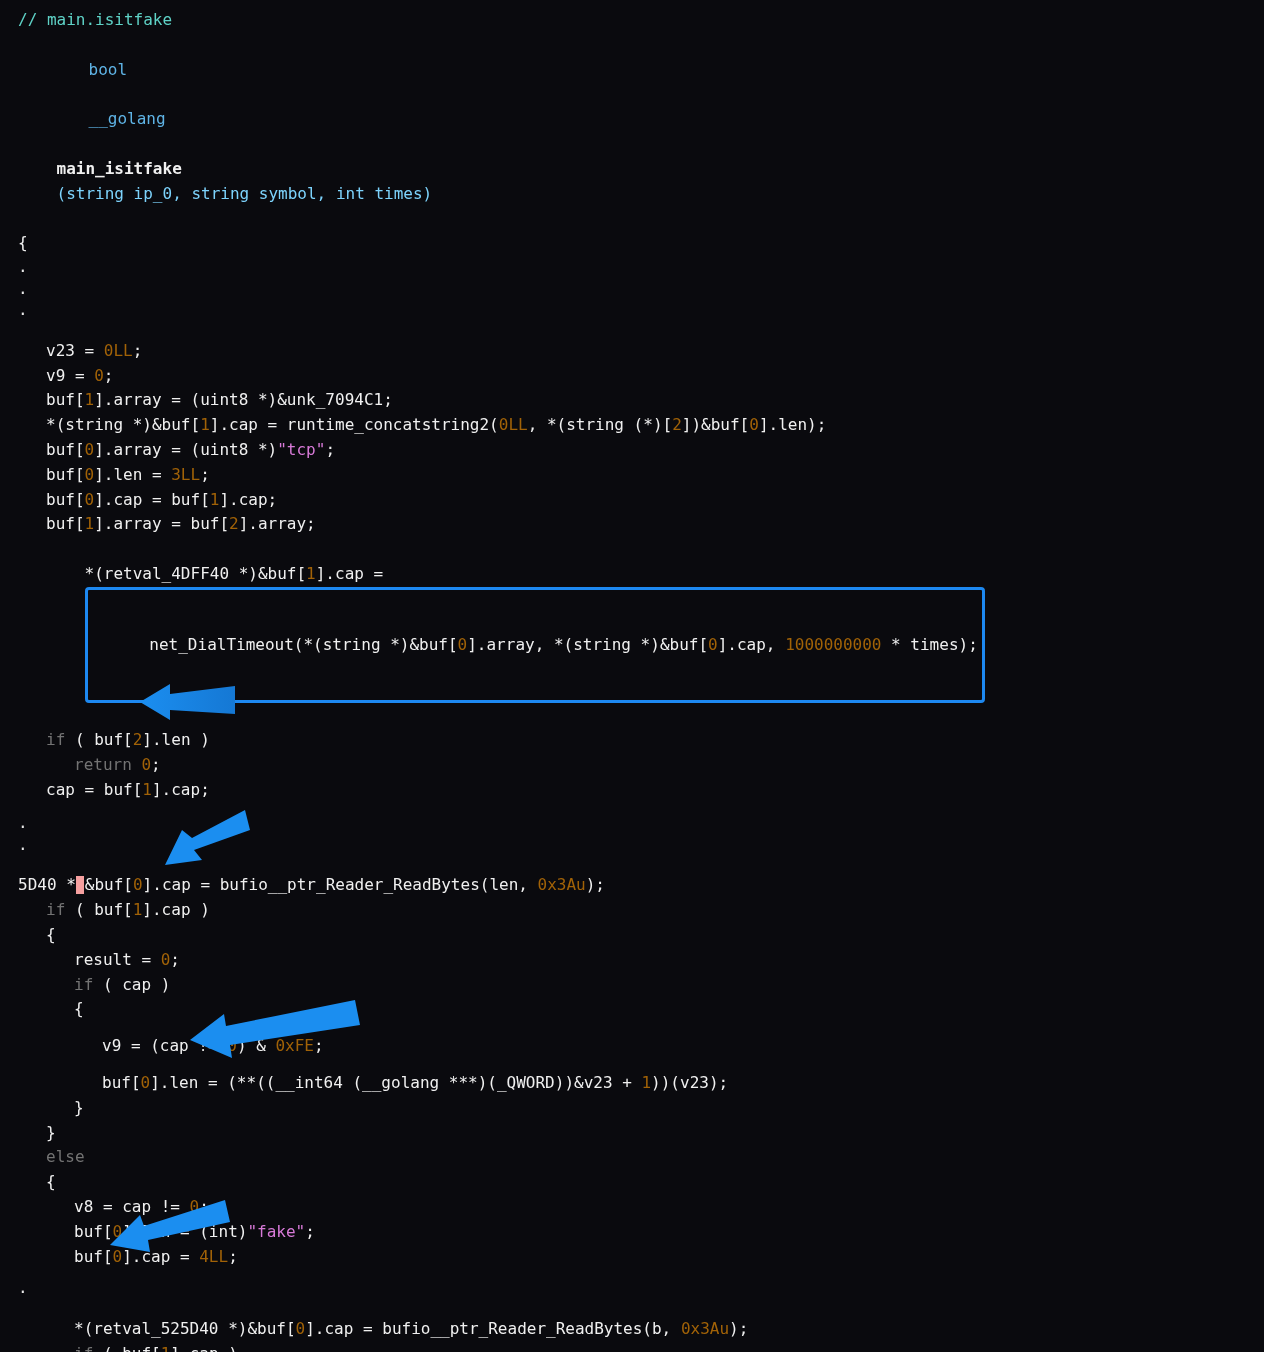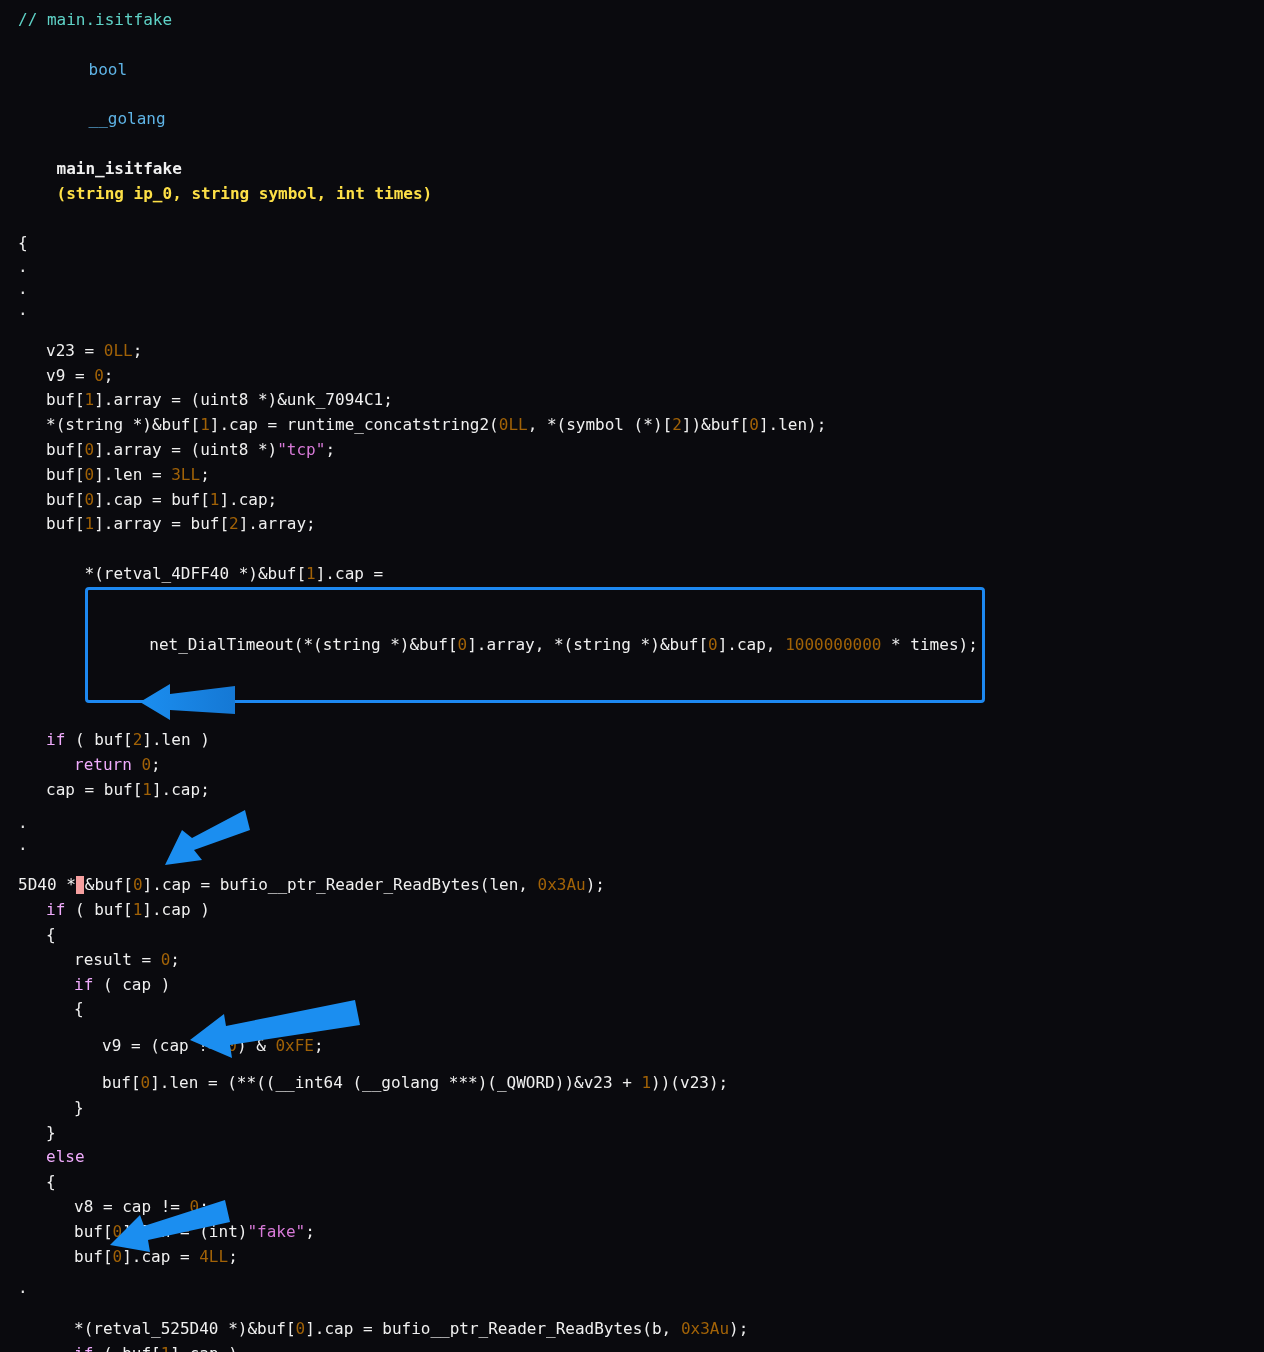--- a/index.html
+++ b/index.html
@@ -17,25 +17,25 @@
   }
   .line { white-space: pre; }
   .ind1 { padding-left: 28px; }
   .ind2 { padding-left: 56px; }
   .ind3 { padding-left: 84px; margin-top: 12px; }
   .dot-row   { color: #e8e8e8; line-height: 1.35; }
 
   
   .c-comment { color: #5fd3c7; }
   .c-type    { color: #5fb4e6; margin-left: 32px; }
-  .c-key     { color: #f0abfc; }
+  .c-key     { color: #737373; }
   .c-num     { color: #a16207; }
   .c-str     { color: #d87ad8; }
   .c-func    { color: #f0f0f0; font-weight: bold; }
-  .c-def     { color: #fde047; font-weight: bold; }
+  .c-def     { color: #7dd3fc; }
 
   .cursor {
     display: inline-block;
     background: #bfbfbf;
     width: 9px; height: 20px;
     vertical-align: text-bottom;
     margin-right: 1px;
   }
   .cursor-pink {
     display: inline-block;
@@ -77,21 +77,21 @@
   <div class="line">{</div>
 
   <div class="line dot-row">.</div>
   <div class="line dot-row">.</div>
   <div class="line dot-row">.</div>
   <div style="height:18px"></div>
 
   <div class="line ind1"><span>v23 = </span><span class="c-num">0LL</span><span>;</span></div>
   <div class="line ind1"><span>v9 = </span><span class="c-num">0</span><span>;</span></div>
   <div class="line ind1"><span>buf[</span><span class="c-num">1</span><span>].array = (uint8 *)&amp;unk_7094C1;</span></div>
-  <div class="line ind1"><span>*(string *)&amp;buf[</span><span class="c-num">1</span><span>].cap = runtime_concatstring2(</span><span class="c-num">0LL</span><span>, *(symbol (*)[</span><span class="c-num">2</span><span>])&amp;buf[</span><span class="c-num">0</span><span>].len);</span></div>
+  <div class="line ind1"><span>*(string *)&amp;buf[</span><span class="c-num">1</span><span>].cap = runtime_concatstring2(</span><span class="c-num">0LL</span><span>, *(string (*)[</span><span class="c-num">2</span><span>])&amp;buf[</span><span class="c-num">0</span><span>].len);</span></div>
   <div class="line ind1"><span>buf[</span><span class="c-num">0</span><span>].array = (uint8 *)</span><span class="c-str">"tcp"</span><span>;</span></div>
   <div class="line ind1"><span>buf[</span><span class="c-num">0</span><span>].len = </span><span class="c-num">3LL</span><span>;</span></div>
   <div class="line ind1"><span>buf[</span><span class="c-num">0</span><span>].cap = buf[</span><span class="c-num">1</span><span>].cap;</span></div>
   <div class="line ind1"><span>buf[</span><span class="c-num">1</span><span>].array = buf[</span><span class="c-num">2</span><span>].array;</span></div>
 
   <div class="line ind1">
     <span>*(retval_4DFF40 *)&amp;buf[</span><span class="c-num">1</span><span>].cap = </span>
     <span class="highlight-box">
       <span>net_DialTimeout(*(string *)&amp;buf[</span><span class="c-num">0</span><span>].array, *(string *)&amp;buf[</span><span class="c-num">0</span><span>].cap, </span><span class="c-num">1000000000</span><span> * times);</span>
     </span>

